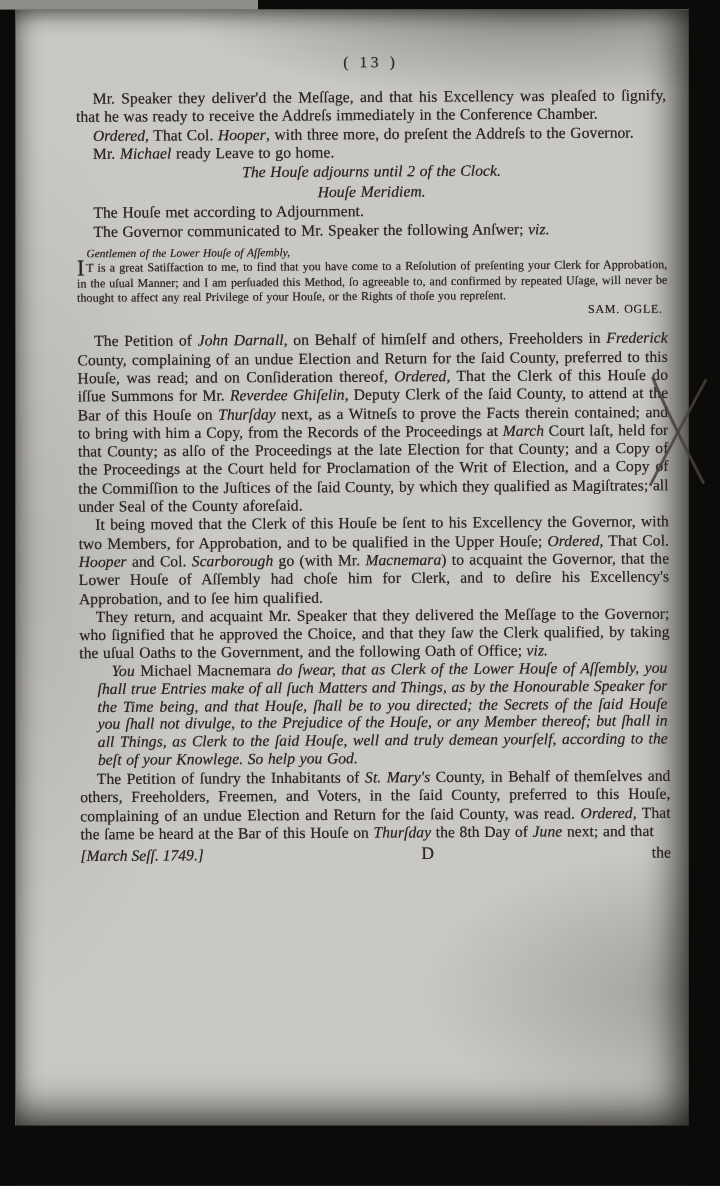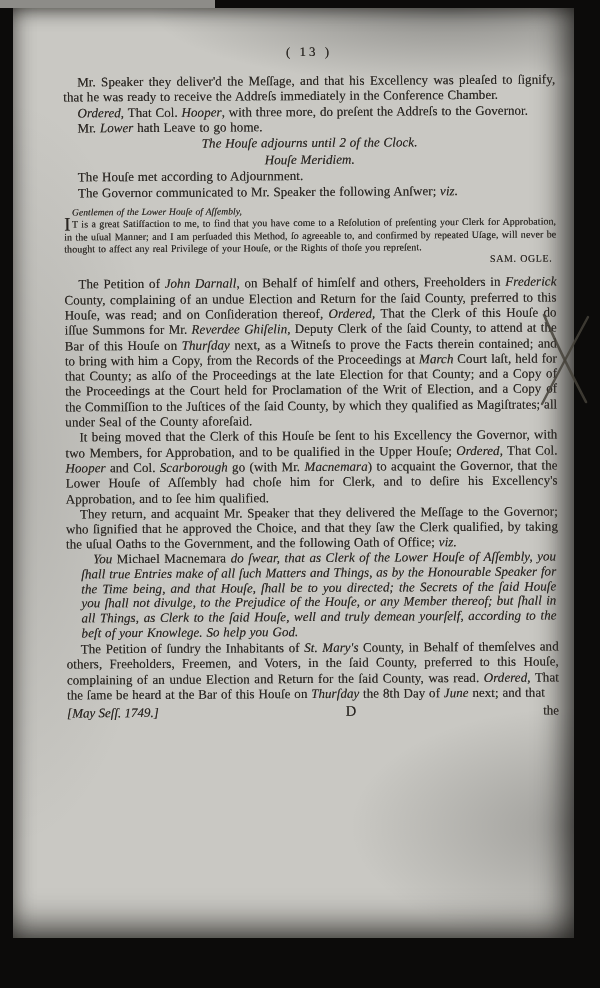--- a/index.html
+++ b/index.html
@@ -59,36 +59,36 @@
   <div class="edge edge-top"></div>
   <div class="edge edge-bottom"></div>
   <div class="edge-top-gray"></div>
 
   <div class="paper">
     <div class="text-col">
       <div class="page-number">( 13 )</div>
       <div id="blocks">
           <p class="blk blk-para"><span>Mr. Speaker they deliver'd the Meſſage, and that his Excellency was pleaſed to ſignify, that he was ready to receive the Addreſs immediately in the Conference Chamber.</span></p>
           <p class="blk blk-para"><span class="it">Ordered,</span><span> That Col. </span><span class="it">Hooper</span><span>, with three more, do preſent the Addreſs to the Governor.</span></p>
-          <p class="blk blk-para"><span>Mr. </span><span class="it">Lower</span><span> hath Leave to go home.</span></p>
+          <p class="blk blk-para"><span>Mr. </span><span class="it">Michael</span><span> ready Leave to go home.</span></p>
           <p class="blk blk-center"><span class="it">The Houſe adjourns until 2 of the Clock.</span></p>
           <p class="blk blk-center"><span class="it">Houſe Meridiem.</span></p>
           <p class="blk blk-para"><span>The Houſe met according to Adjournment.</span></p>
           <p class="blk blk-para"><span>The Governor communicated to Mr. Speaker the following Anſwer; </span><span class="it">viz.</span></p>
           <p class="blk blk-note-head"><span class="it">Gentlemen of the Lower Houſe of Aſſembly,</span></p>
           <p class="blk blk-note"><span class="initial">I</span><span>T is a great Satiſfaction to me, to find that you have come to a Reſolution of preſenting your Clerk for Approbation, in the uſual Manner; and I am perſuaded this Method, ſo agreeable to, and confirmed by repeated Uſage, will never be thought to affect any real Privilege of your Houſe, or the Rights of thoſe you repreſent.</span></p>
           <p class="blk blk-note-sign"><span>SAM. OGLE.</span></p>
           <p class="blk blk-para"><span>The Petition of </span><span class="it">John Darnall</span><span>, on Behalf of himſelf and others, Freeholders in </span><span class="it">Frederick</span><span> County, complaining of an undue Election and Return for the ſaid County, preferred to this Houſe, was read; and on Conſideration thereof, </span><span class="it">Ordered,</span><span> That the Clerk of this Houſe do iſſue Summons for Mr. </span><span class="it">Reverdee Ghiſelin</span><span>, Deputy Clerk of the ſaid County, to attend at the Bar of this Houſe on </span><span class="it">Thurſday</span><span> next, as a Witneſs to prove the Facts therein contained; and to bring with him a Copy, from the Records of the Proceedings at </span><span class="it">March</span><span> Court laſt, held for that County; as alſo of the Proceedings at the late Election for that County; and a Copy of the Proceedings at the Court held for Proclamation of the Writ of Election, and a Copy of the Commiſſion to the Juſtices of the ſaid County, by which they qualified as Magiſtrates; all under Seal of the County aforeſaid.</span></p>
           <p class="blk blk-para"><span>It being moved that the Clerk of this Houſe be ſent to his Excellency the Governor, with two Members, for Approbation, and to be qualified in the Upper Houſe; </span><span class="it">Ordered,</span><span> That Col. </span><span class="it">Hooper</span><span> and Col. </span><span class="it">Scarborough</span><span> go (with Mr. </span><span class="it">Macnemara</span><span>) to acquaint the Governor, that the Lower Houſe of Aſſembly had choſe him for Clerk, and to deſire his Excellency's Approbation, and to ſee him qualified.</span></p>
           <p class="blk blk-para"><span>They return, and acquaint Mr. Speaker that they delivered the Meſſage to the Governor; who ſignified that he approved the Choice, and that they ſaw the Clerk qualified, by taking the uſual Oaths to the Government, and the following Oath of Office; </span><span class="it">viz.</span></p>
           <p class="blk blk-oath"><span class="it">You </span><span>Michael Macnemara</span><span class="it"> do ſwear, that as Clerk of the Lower Houſe of Aſſembly, you ſhall true Entries make of all ſuch Matters and Things, as by the Honourable Speaker for the Time being, and that Houſe, ſhall be to you directed; the Secrets of the ſaid Houſe you ſhall not divulge, to the Prejudice of the Houſe, or any Member thereof; but ſhall in all Things, as Clerk to the ſaid Houſe, well and truly demean yourſelf, according to the beſt of your Knowlege. So help you God.</span></p>
           <p class="blk blk-para"><span>The Petition of ſundry the Inhabitants of </span><span class="it">St. Mary's</span><span> County, in Behalf of themſelves and others, Freeholders, Freemen, and Voters, in the ſaid County, preferred to this Houſe, complaining of an undue Election and Return for the ſaid County, was read. </span><span class="it">Ordered,</span><span> That the ſame be heard at the Bar of this Houſe on </span><span class="it">Thurſday</span><span> the 8th Day of </span><span class="it">June</span><span> next; and that</span></p>
         </div>
       <div class="footer">
-        <span class="f-left">[May Seſſ. 1749.]</span>
+        <span class="f-left">[March Seſſ. 1749.]</span>
         <span class="f-center">D</span>
         <span class="f-right">the</span>
       </div>
     </div>
   </div>
 
   <div class="pen-mark">
     <svg width="58" height="96" viewBox="0 0 58 96">
       <path d="M8 3 Q22 36 50 90" fill="none" stroke="var(--pen, #45423a)" stroke-width="2.6" stroke-linecap="round" opacity="0.85"></path>
       <path d="M52 5 Q32 42 6 92" fill="none" stroke="var(--pen, #45423a)" stroke-width="2.4" stroke-linecap="round" opacity="0.85"></path>

